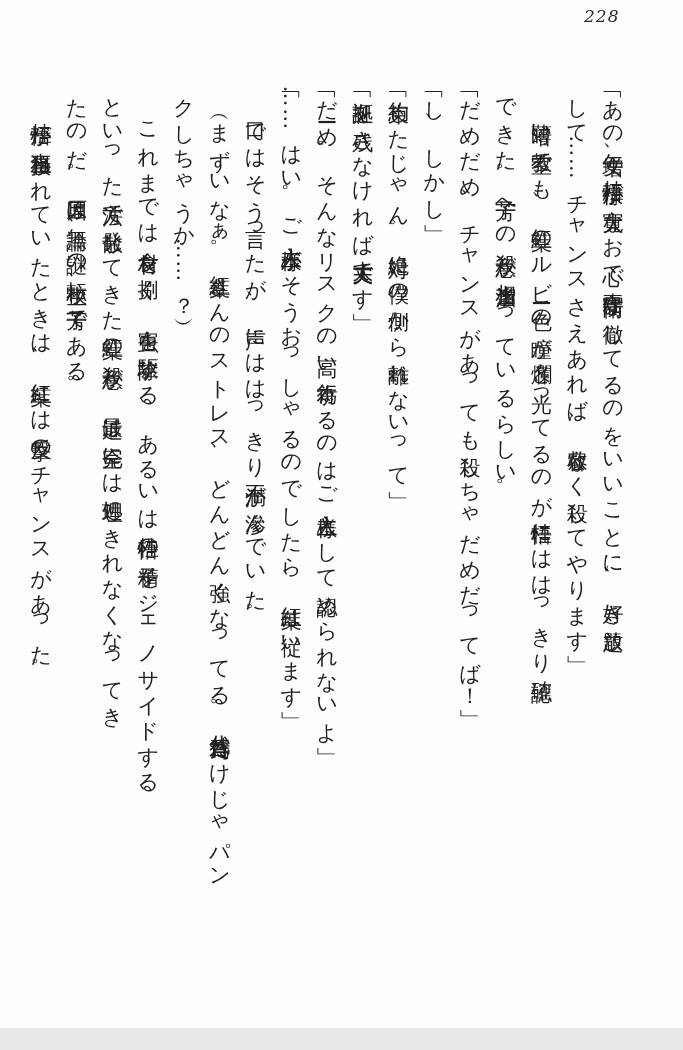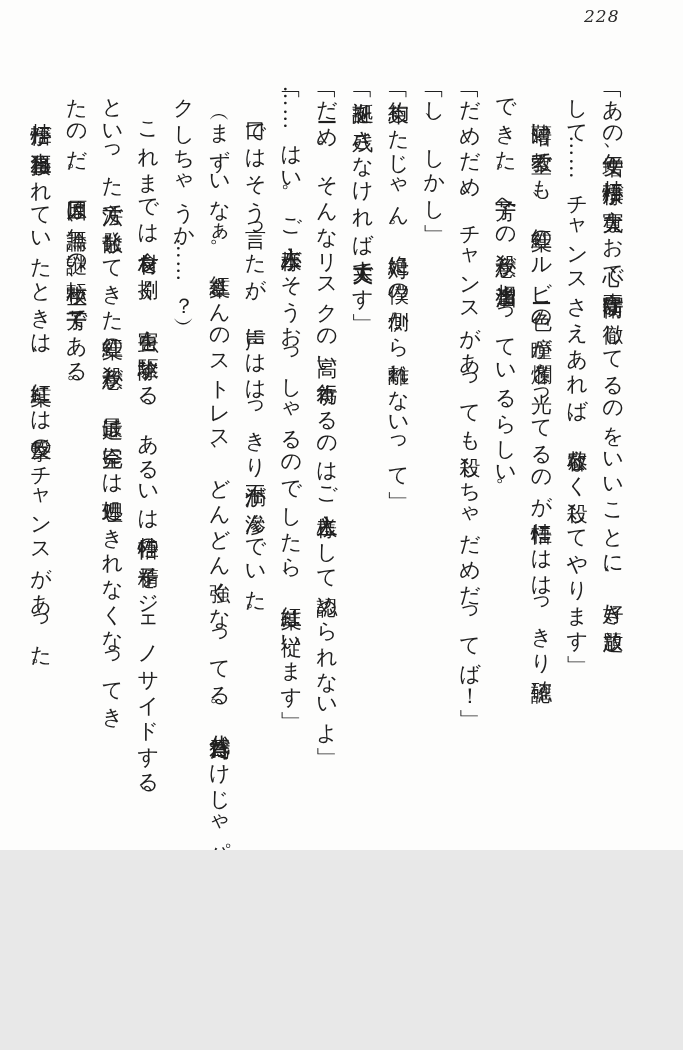--- a/index.html
+++ b/index.html
@@ -3,21 +3,21 @@
 <meta charset="utf-8">
 <style>
   html, body {
     margin: 0;
     padding: 0;
     background: #e8e8e8;
   }
   .page {
     position: relative;
     width: 683px;
-    height: 850px;
+    height: 1028px;
     margin: 0 auto;
     background: #fdfdfc;
     overflow: hidden;
     font-family: "DejaVu Serif", "Liberation Serif", serif;
     color: #1f1f1f;
   }
   .page-number {
     position: absolute;
     top: 6px;
     left: 584px;

